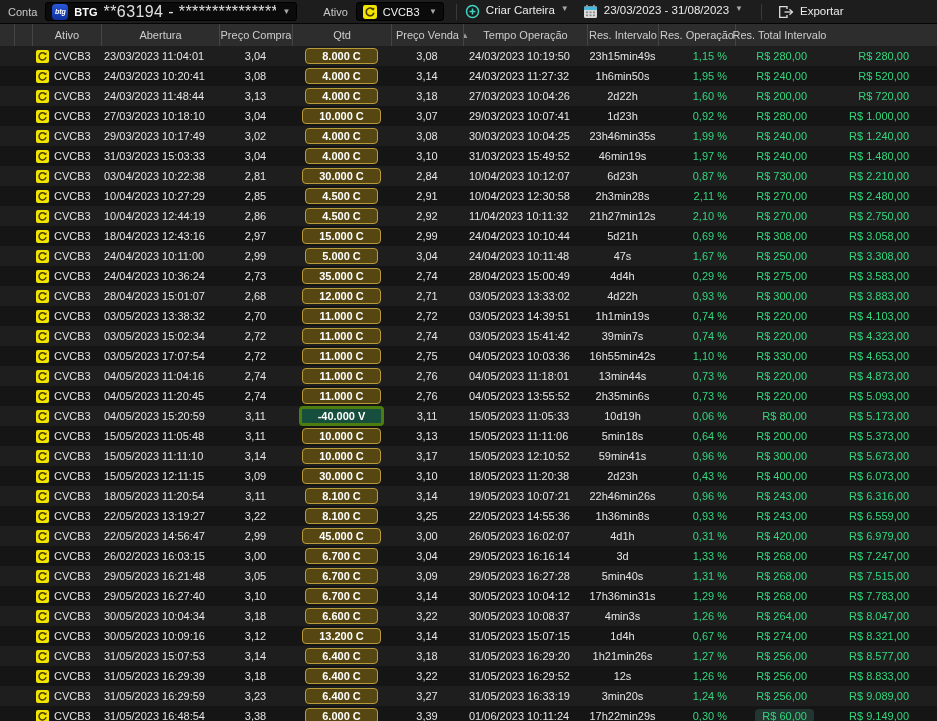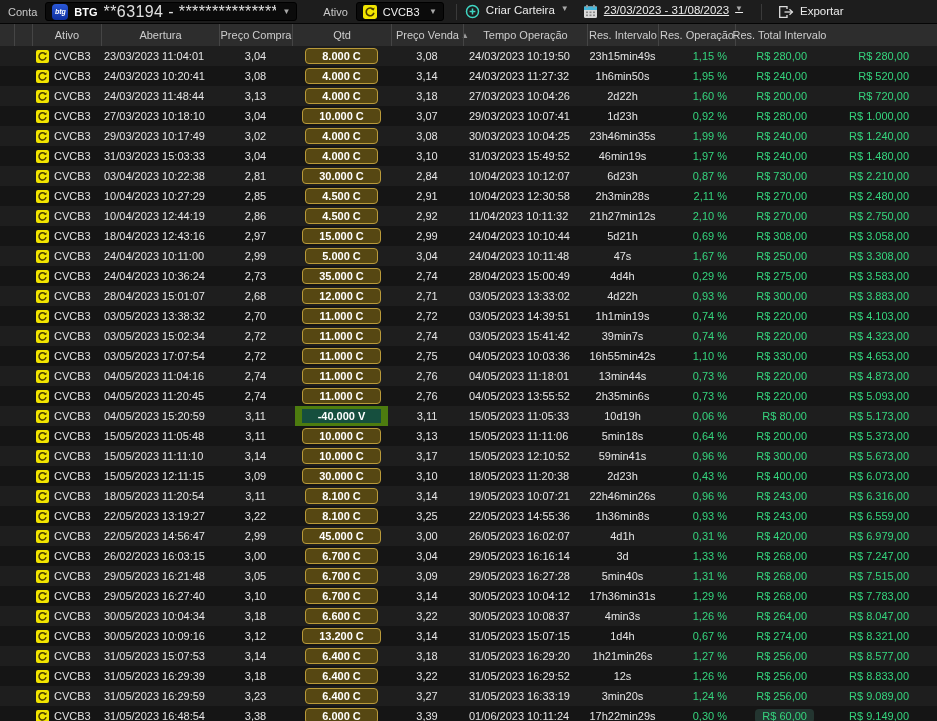--- a/index.html
+++ b/index.html
@@ -48,21 +48,21 @@
   .c-fech { padding-left:6px; }
   .c-right { justify-content:flex-end; }
   .c-ri { padding-right:8px; }
   .c-ro { padding-right:9px; }
   .c-rt { padding-right:28px; }
   .green { color:#35d57e; }
 
   .qtd-badge { display:inline-block; line-height:14px; padding:0 16px; border-radius:4px;
     font-weight:bold; font-size:11px; color:#fff; }
   .qtd-badge.buy  { background:#564712; border:1px solid #b99a3a; }
-  .qtd-badge.sell { background:#164f3e; border:7px solid #4d7c0f; }
+  .qtd-badge.sell { background:#164f3e; border:3px solid #4d7c0f; }
 
   .ro-pill { padding:1px 7px; border-radius:4px; }
   .ro-pill.hl { background:#233530; }
 
   .cvc-icon { width:13px; height:13px; flex:0 0 auto; }
 </style>
 </head>
 <body>
 
 <div class="app">
@@ -93,21 +93,21 @@
 
     <div class="tb-btn">
       <svg width="15" height="15" viewBox="0 0 15 15">
           <circle cx="7.5" cy="7.5" r="6" fill="none" stroke="#3fd6c3" stroke-width="1.5"></circle>
           <path d="M7.5 4.6 v5.8 M4.6 7.5 h5.8" stroke="#3fd6c3" stroke-width="1.5"></path>
         </svg>
       <span>Criar Carteira</span>
       <span class="caret">▼</span>
     </div>
 
-    <div class="tb-btn" style="margin-left:6px;text-decoration:underline;">
+    <div class="tb-btn" style="margin-left:6px;">
       <svg width="15" height="15" viewBox="0 0 15 15">
           <rect x="1" y="2.5" width="13" height="11.5" rx="1.5" fill="#d9d9d9"></rect>
           <rect x="1" y="2.5" width="13" height="3.5" fill="#45b8dc"></rect>
           <rect x="3" y="0.8" width="2" height="3" rx="0.8" fill="#9a9a9a"></rect>
           <rect x="10" y="0.8" width="2" height="3" rx="0.8" fill="#9a9a9a"></rect>
           <g fill="#8a8a8a">
             <rect x="3" y="7.5" width="2" height="1.6"></rect>
             <rect x="6.5" y="7.5" width="2" height="1.6"></rect>
             <rect x="10" y="7.5" width="2" height="1.6"></rect>
             <rect x="3" y="10.5" width="2" height="1.6"></rect>

